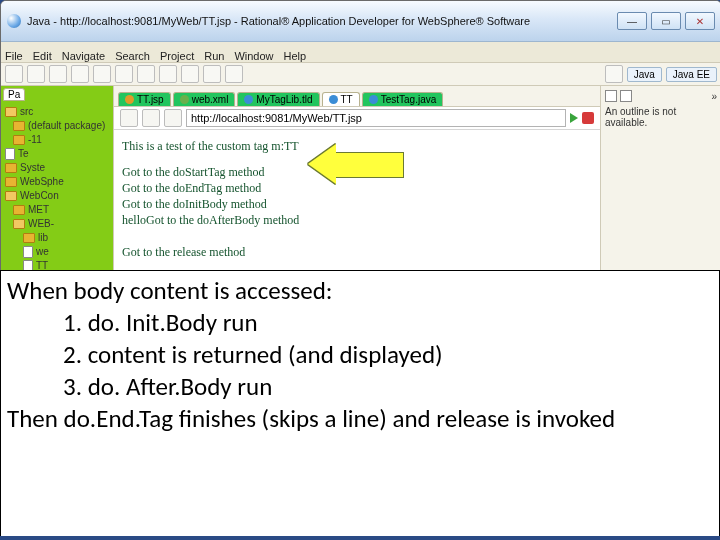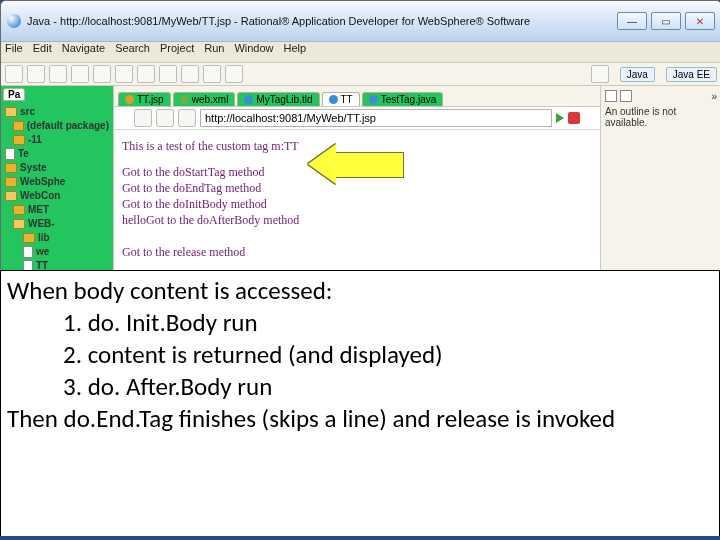--- a/index.html
+++ b/index.html
@@ -4,47 +4,47 @@
 <style>
 html,body{margin:0;padding:0;font-family:"Segoe UI",Tahoma,sans-serif;font-size:11px;color:#000;background:#2a4a85;}
 .stage{width:720px;height:540px;position:relative;overflow:hidden;}
 .ide{position:absolute;left:0;top:0;width:720px;height:272px;background:#e8e8e8;border:1px solid #6a6a6a;border-radius:6px 6px 0 0;overflow:hidden;}
 .titlebar{height:24px;background:linear-gradient(#f7fbff,#d9e7f7 45%,#bcd3ec);display:flex;align-items:center;padding:8px 6px;border-bottom:1px solid #9db6cf;}
 .titlebar .icon{width:14px;height:14px;border-radius:50%;background:radial-gradient(circle at 30% 30%,#fff,#6aa8e6 60%,#2c6fb3);margin-right:6px;}
 .titlebar .t{flex:1;white-space:nowrap;overflow:hidden;text-overflow:ellipsis;font-size:11px;color:#111;}
 .winbtns{display:flex;gap:4px;}
 .winbtn{width:28px;height:16px;border:1px solid #6a8bb0;border-radius:2px;background:linear-gradient(#f2f8ff,#cfe2f5);display:flex;align-items:center;justify-content:center;font-size:10px;color:#333;}
 .winbtn.close{color:#a33;}
-.menubar{height:20px;background:#ece9d8;display:flex;align-items:flex-start;padding:0 4px;gap:10px;border-bottom:1px solid #cfcab7;}
+.menubar{height:20px;background:#ece9d8;display:flex;align-items:flex-end;padding:0 4px;gap:10px;border-bottom:1px solid #cfcab7;}
 .menubar span{font-size:11px;color:#222;}
 .toolbar{height:22px;background:#f5f3ea;border-bottom:1px solid #cfcab7;display:flex;align-items:center;padding:0 4px;gap:4px;}
 .tb{width:16px;height:16px;border:1px solid #bdbdbd;background:#f8f8f4;border-radius:2px;}
-.persp{margin-left:auto;display:flex;gap:11px;align-items:center;}
+.persp{margin-left:auto;display:flex;gap:4px;align-items:center;}
 .persp .pill{padding:1px 6px;border:1px solid #a0b8ce;background:#eaf2fb;border-radius:2px;font-size:10px;}
 .body{display:flex;height:calc(100% - 66px);}
-.left{width:108px;background:#22c55e;border-right:1px solid #cfcab7;padding:2px;overflow:hidden;font-weight:bold;}
+.left{width:108px;background:#84cc16;border-right:1px solid #cfcab7;padding:2px;overflow:hidden;}
 .left .tab{display:inline-block;border:1px solid #b8b28f;background:#fff;padding:0 4px;font-size:10px;border-radius:3px 3px 0 0;}
 .tree{margin-top:4px;font-size:10px;color:#333;line-height:14px;}
 .tree .n{display:flex;align-items:center;gap:3px;padding:0 2px;white-space:nowrap;overflow:hidden;}
 .fico{width:10px;height:8px;background:#e7b432;border:1px solid #b07d10;border-radius:1px;}
 .fico.open{background:#f2c862;}
 .fico.file{background:#fff;border:1px solid #888;width:8px;height:10px;}
 .center{flex:1;display:flex;flex-direction:column;background:#fff;}
 .edtabs{height:20px;background:#f5f3ea;border-bottom:1px solid #cfcab7;display:flex;align-items:flex-end;padding-left:4px;gap:2px;overflow:hidden;}
 .edtab{display:flex;align-items:center;gap:3px;padding:1px 6px;border:1px solid #b8b28f;border-bottom:none;background:#22c55e;border-radius:3px 3px 0 0;font-size:10px;white-space:nowrap;}
 .edtab.active{background:#fff;}
 .edtab .dot{width:9px;height:9px;border-radius:50%;background:#3b8dd6;}
 .edtab .dot.orange{background:#e09a2a;}
 .edtab .dot.green{background:#6ab04c;}
-.url{height:22px;display:flex;align-items:center;padding:0 20px;gap:4px;border-bottom:1px solid #d6d6d6;}
+.url{height:22px;display:flex;align-items:center;padding:0 6px;gap:4px;border-bottom:1px solid #d6d6d6;}
 .url .nav{width:16px;height:16px;border:1px solid #bcbcbc;background:#f6f6f2;border-radius:2px;}
 .url input{flex:1;height:16px;border:1px solid #b3b3b3;font-size:11px;padding:0 4px;background:#fff;}
 .url .go{width:0;height:0;border-left:8px solid #39a43c;border-top:5px solid transparent;border-bottom:5px solid transparent;}
 .url .stop{width:12px;height:12px;background:#d63a3a;border-radius:2px;}
-.page{flex:1;padding:8px 8px 8px 8px;overflow:hidden;font-family:"Times New Roman",serif;font-size:12px;color:#701a75;line-height:16px;}
+.page{flex:1;padding:8px 8px 8px 8px;overflow:hidden;font-family:"Times New Roman",serif;font-size:12px;color:#14532d;line-height:16px;}
 .page p{margin:0 0 10px 0;}
 .right{width:112px;background:#f5f3ea;border-left:1px solid #cfcab7;padding:4px;font-size:10px;color:#333;}
 .right .otabs{display:flex;align-items:center;gap:3px;margin-bottom:4px;}
 .right .otabs .sq{width:10px;height:10px;border:1px solid #888;background:#fff;}
 .arrow{position:absolute;left:334px;top:152px;pointer-events:none;}
 .arrow .shaft{width:68px;height:24px;background:#ffff3c;border:1px solid #6b7a33;}
 .arrow .head{position:absolute;left:-26px;top:-8px;width:0;height:0;border-right:28px solid #ffff3c;border-top:20px solid transparent;border-bottom:20px solid transparent;filter:drop-shadow(-1px 0 0 #6b7a33) drop-shadow(0 -1px 0 #6b7a33) drop-shadow(0 1px 0 #6b7a33);}
 .text{position:absolute;left:0;top:270px;width:720px;height:268px;background:#fff;border:1px solid #000;box-sizing:border-box;padding:4px 6px;font-family:Calibri,"Segoe UI",sans-serif;font-size:25px;line-height:32px;color:#000;}
 .text .ind{padding-left:56px;}
 .footer{position:absolute;left:0;bottom:0;width:720px;height:4px;background:#2a4a85;}

